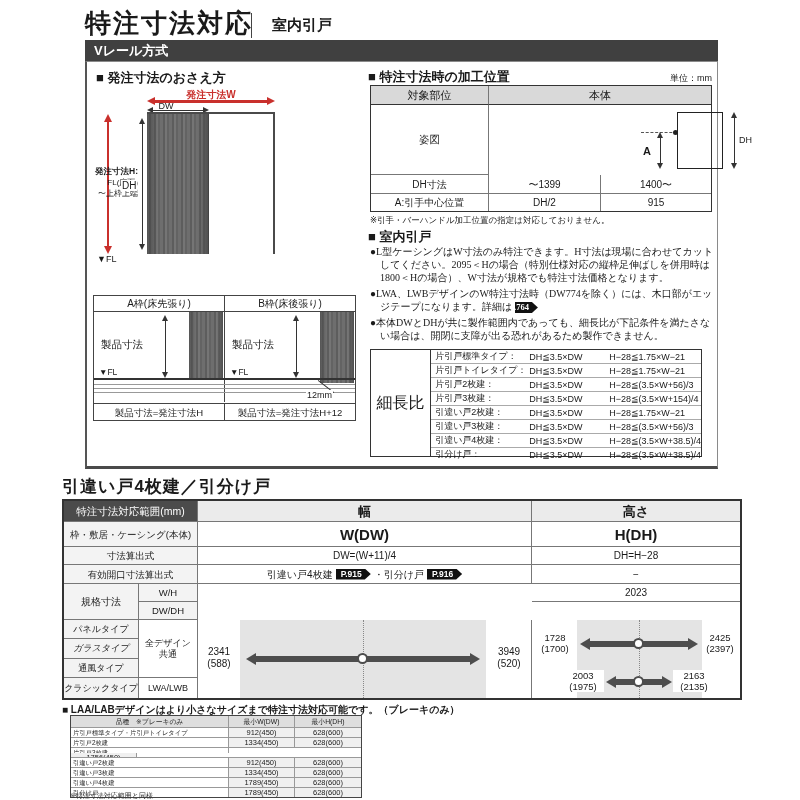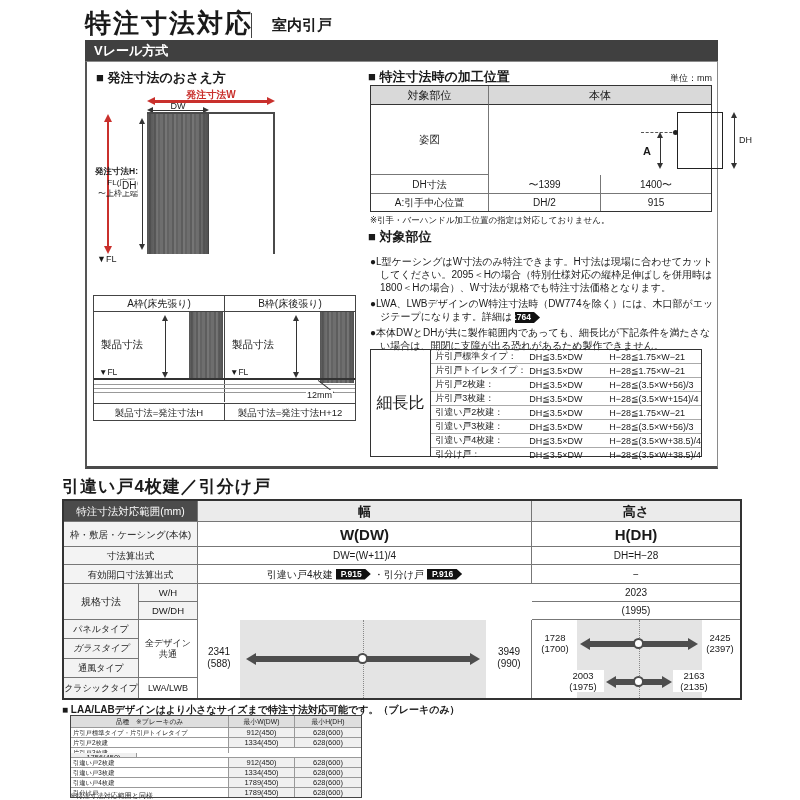--- a/index.html
+++ b/index.html
@@ -60,21 +60,21 @@
 <div class="t" style="left:96px;top:69px;font-size:13px;font-weight:bold;">■ 発注寸法のおさえ方</div>
 
 <div class="abs" style="left:95px;top:90px;width:270px;height:180px;">
   <div class="t" style="left:52px;top:-2px;width:128px;text-align:center;color:#c9302c;font-size:10px;font-weight:bold;">発注寸法W</div>
   <div class="arrow-h" style="left:52px;top:6px;width:128px;color:#c9302c;">
       <span class="sh"></span>
     </div>
   <div class="arrow-h thin" style="left:52px;top:16px;width:62px;color:#333;">
       <span class="sh"></span>
     </div>
-  <div class="t" style="left:52px;top:11px;width:62px;text-align:center;font-size:9px;">DW</div>
+  <div class="t" style="left:40px;top:11px;width:62px;text-align:center;font-size:9px;">DW</div>
   <div class="abs door" style="left:52px;top:24px;width:62px;height:140px;"></div>
   <div class="abs" style="left:52px;top:22px;width:128px;height:2px;background:#4a4a4a;"></div>
   <div class="abs" style="left:178px;top:22px;width:2px;height:142px;background:#4a4a4a;"></div>
   <div class="arrow-v" style="left:8px;top:24px;height:140px;color:#c9302c;">
       <span class="sh"></span>
     </div>
   <div class="abs" style="left:-9px;top:76px;width:52px;text-align:right;font-size:8px;line-height:11px;">
     <div style="font-weight:bold;font-size:8.5px;">発注寸法H:</div>
     <div>FL(床面)</div>
     <div>〜上枠上端</div>
@@ -149,22 +149,22 @@
   <div class="cell" style="left:0;top:89px;width:118px;height:19px;font-size:10px;">DH寸法</div>
   <div class="cell" style="left:118px;top:89px;width:112px;height:19px;font-size:10px;">〜1399</div>
   <div class="cell" style="left:230px;top:89px;right:0;height:19px;font-size:10px;border-right:none;">1400〜</div>
 
   <div class="cell" style="left:0;top:108px;width:118px;height:17px;font-size:10px;border-bottom:none;">A:引手中心位置</div>
   <div class="cell" style="left:118px;top:108px;width:112px;height:17px;font-size:10px;border-bottom:none;">DH/2</div>
   <div class="cell" style="left:230px;top:108px;right:0;height:17px;font-size:10px;border-right:none;border-bottom:none;">915</div>
 </div>
 <div class="t" style="left:370px;top:215px;font-size:8.5px;">※引手・バーハンドル加工位置の指定は対応しておりません。</div>
 
-<div class="t" style="left:368px;top:228px;font-size:13px;font-weight:bold;">■ 対象部位</div>
-<div class="abs" style="left:370px;top:255px;width:344px;font-size:10px;line-height:13px;">
+<div class="t" style="left:368px;top:228px;font-size:13px;font-weight:bold;">■ 室内引戸</div>
+<div class="abs" style="left:370px;top:245px;width:344px;font-size:10px;line-height:13px;font-family:Liberation Serif, serif;">
   <div class="note-item">●L型ケーシングはW寸法のみ特注できます。H寸法は現場に合わせてカットしてください。2095＜Hの場合（特別仕様対応の縦枠足伸ばしを併用時は1800＜Hの場合）、W寸法が規格でも特注寸法価格となります。</div>
   <div class="note-item"><span>●LWA、LWBデザインのW特注寸法時（DW774を除く）には、木口部がエッジテープになります。詳細は</span> <span class="badge">P.764</span></div>
   <div class="note-item">●本体DWとDHが共に製作範囲内であっても、細長比が下記条件を満たさない場合は、開閉に支障が出る恐れがあるため製作できません。</div>
 </div>
 
 <div class="abs" style="left:370px;top:349px;width:332px;height:108px;border:1.5px solid #333;box-sizing:border-box;display:flex;">
   <div style="width:68px;border-right:1px solid #333;display:flex;align-items:center;justify-content:center;font-size:16px;">細長比</div>
   <div style="flex:1;display:flex;flex-direction:column;">
     <div style="flex:1;display:flex;align-items:center;border-bottom:1px solid #aaa;font-size:9px;padding-left:4px;">
         <span style="width:94px;">片引戸標準タイプ：</span>
@@ -231,21 +231,20 @@
     <span class="badge">P.915</span>
     <span>・引分け戸</span>
     <span class="badge">P.916</span>
   </div>
   <div class="cell" style="left:468px;top:64px;right:0;height:19px;font-size:10px;border-right:none;">−</div>
 
   <div class="cell lab" style="left:0;top:83px;width:75px;height:36px;font-size:10px;">規格寸法</div>
   <div class="cell lab" style="left:75px;top:83px;width:59px;height:18px;font-size:9.5px;">W/H</div>
   <div class="cell lab" style="left:75px;top:101px;width:59px;height:18px;font-size:9.5px;">DW/DH</div>
   <div class="cell" style="left:468px;top:83px;right:0;height:18px;font-size:10px;border-right:none;">2023</div>
-  <div class="cell" style="left:468px;top:101px;right:0;height:18px;font-size:10px;border-right:none;">(1995)</div>
 
   <div class="cell lab" style="left:0;top:119px;width:75px;height:19px;font-size:9px;">パネルタイプ</div>
   <div class="cell lab" style="left:0;top:138px;width:75px;height:20px;font-size:9px;font-style:italic;">ガラスタイプ</div>
   <div class="cell lab" style="left:0;top:158px;width:75px;height:19px;font-size:9px;">通風タイプ</div>
   <div class="cell lab" style="left:0;top:177px;width:75px;height:20px;font-size:9px;border-bottom:none;">クラシックタイプ</div>
   <div class="cell" style="left:75px;top:119px;width:59px;height:58px;font-size:9px;padding:0 4px;">全デザイン共通</div>
   <div class="cell" style="left:75px;top:177px;width:59px;height:20px;font-size:9px;border-bottom:none;">LWA/LWB</div>
 
   <div class="abs" style="left:134px;top:119px;width:334px;height:78px;border-right:1px solid #777;box-sizing:border-box;">
     <div class="abs" style="left:42px;top:0;width:246px;height:78px;background:#e4e4e4;"></div>
@@ -253,21 +252,21 @@
     <div class="abs two-line" style="left:1px;top:26px;width:40px;text-align:center;font-size:10px;line-height:12px;">
       <span>2341</span>
       <span>(588)</span>
     </div>
     <div class="range-arrow" style="left:48px;top:33px;width:234px;">
         <span class="sh"></span>
       </div>
     <div class="knob" style="left:159px;top:33px;"></div>
     <div class="abs two-line" style="left:289px;top:26px;width:44px;text-align:center;font-size:10px;line-height:12px;">
       <span>3949</span>
-      <span>(990)</span>
+      <span>(520)</span>
     </div>
   </div>
 
   <div class="abs" style="left:468px;top:119px;right:0;height:78px;">
     <div class="abs" style="left:45px;top:0;width:125px;height:78px;background:#e4e4e4;"></div>
     <div class="dotline" style="left:107px;top:0;height:78px;"></div>
     <div class="abs two-line" style="left:2px;top:12px;width:42px;text-align:center;font-size:9.5px;line-height:11px;">
       <span>1728</span>
       <span>(1700)</span>
     </div>

